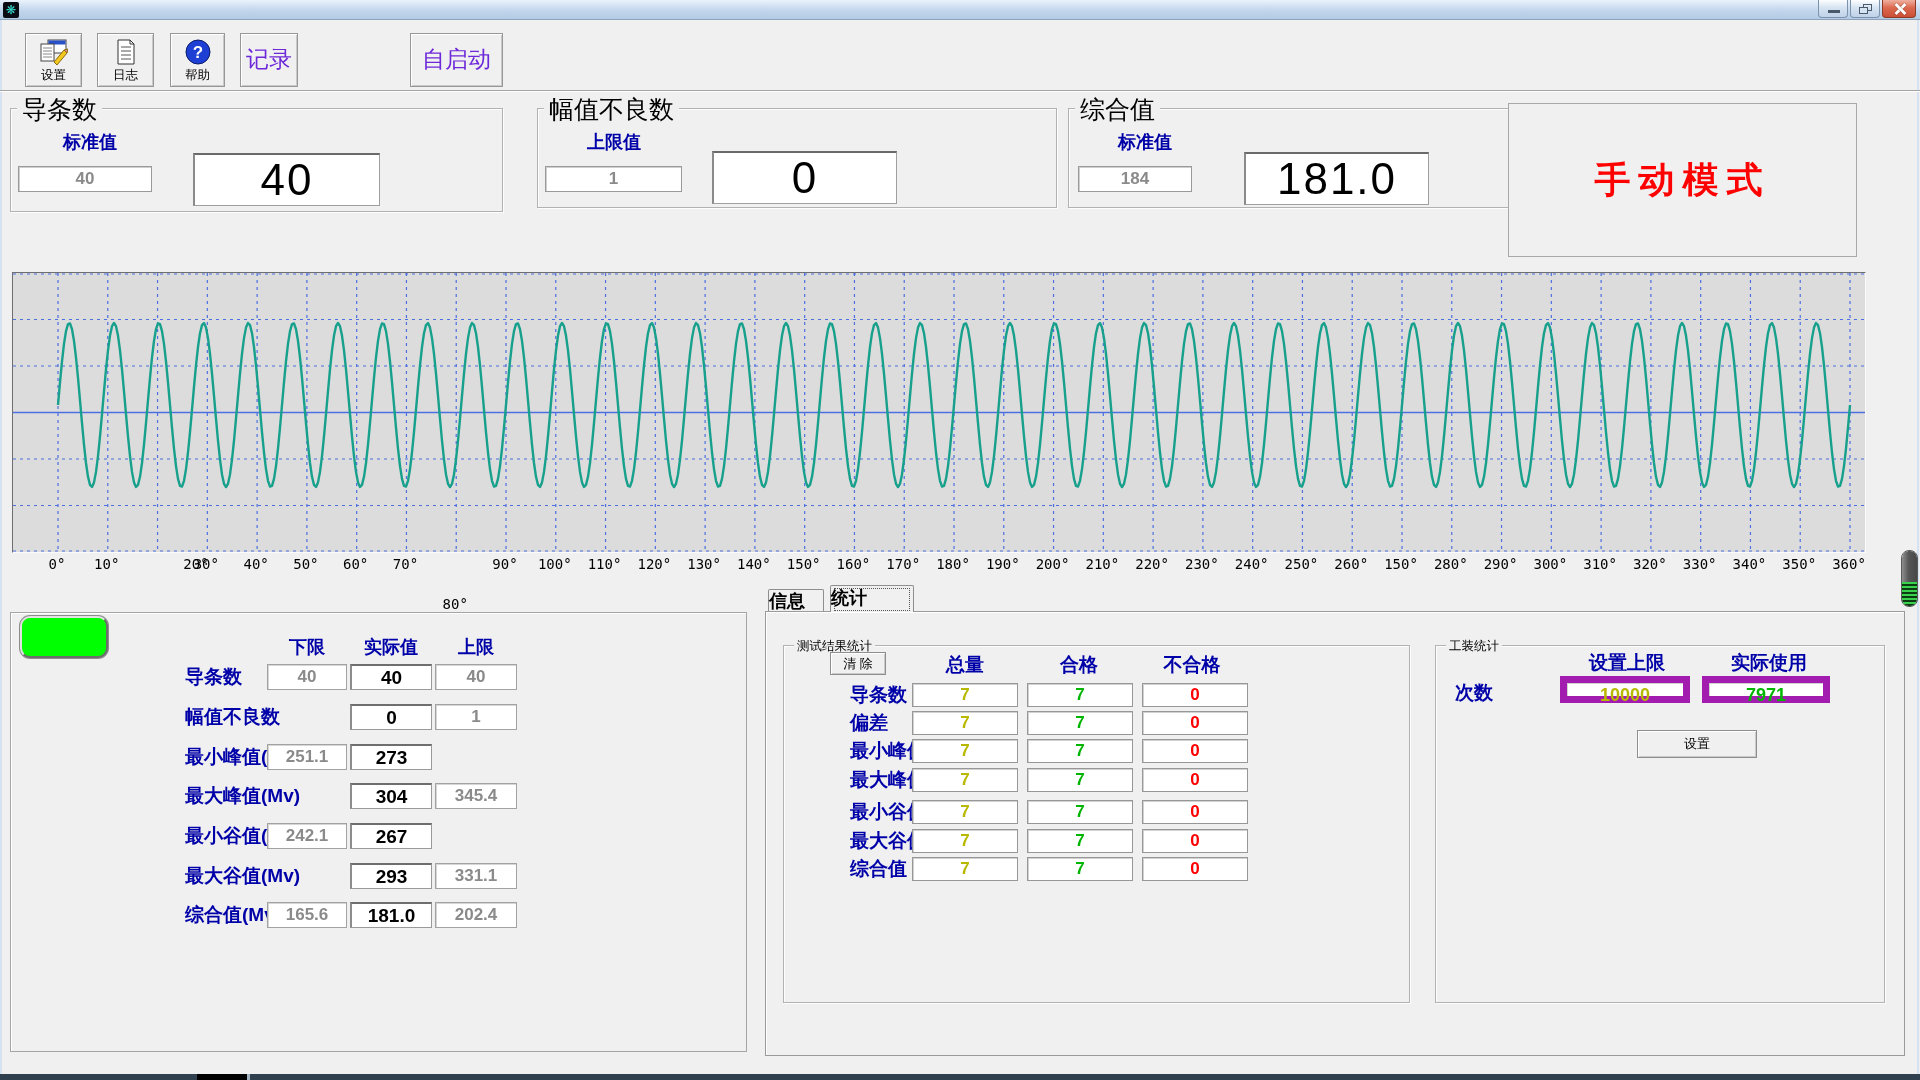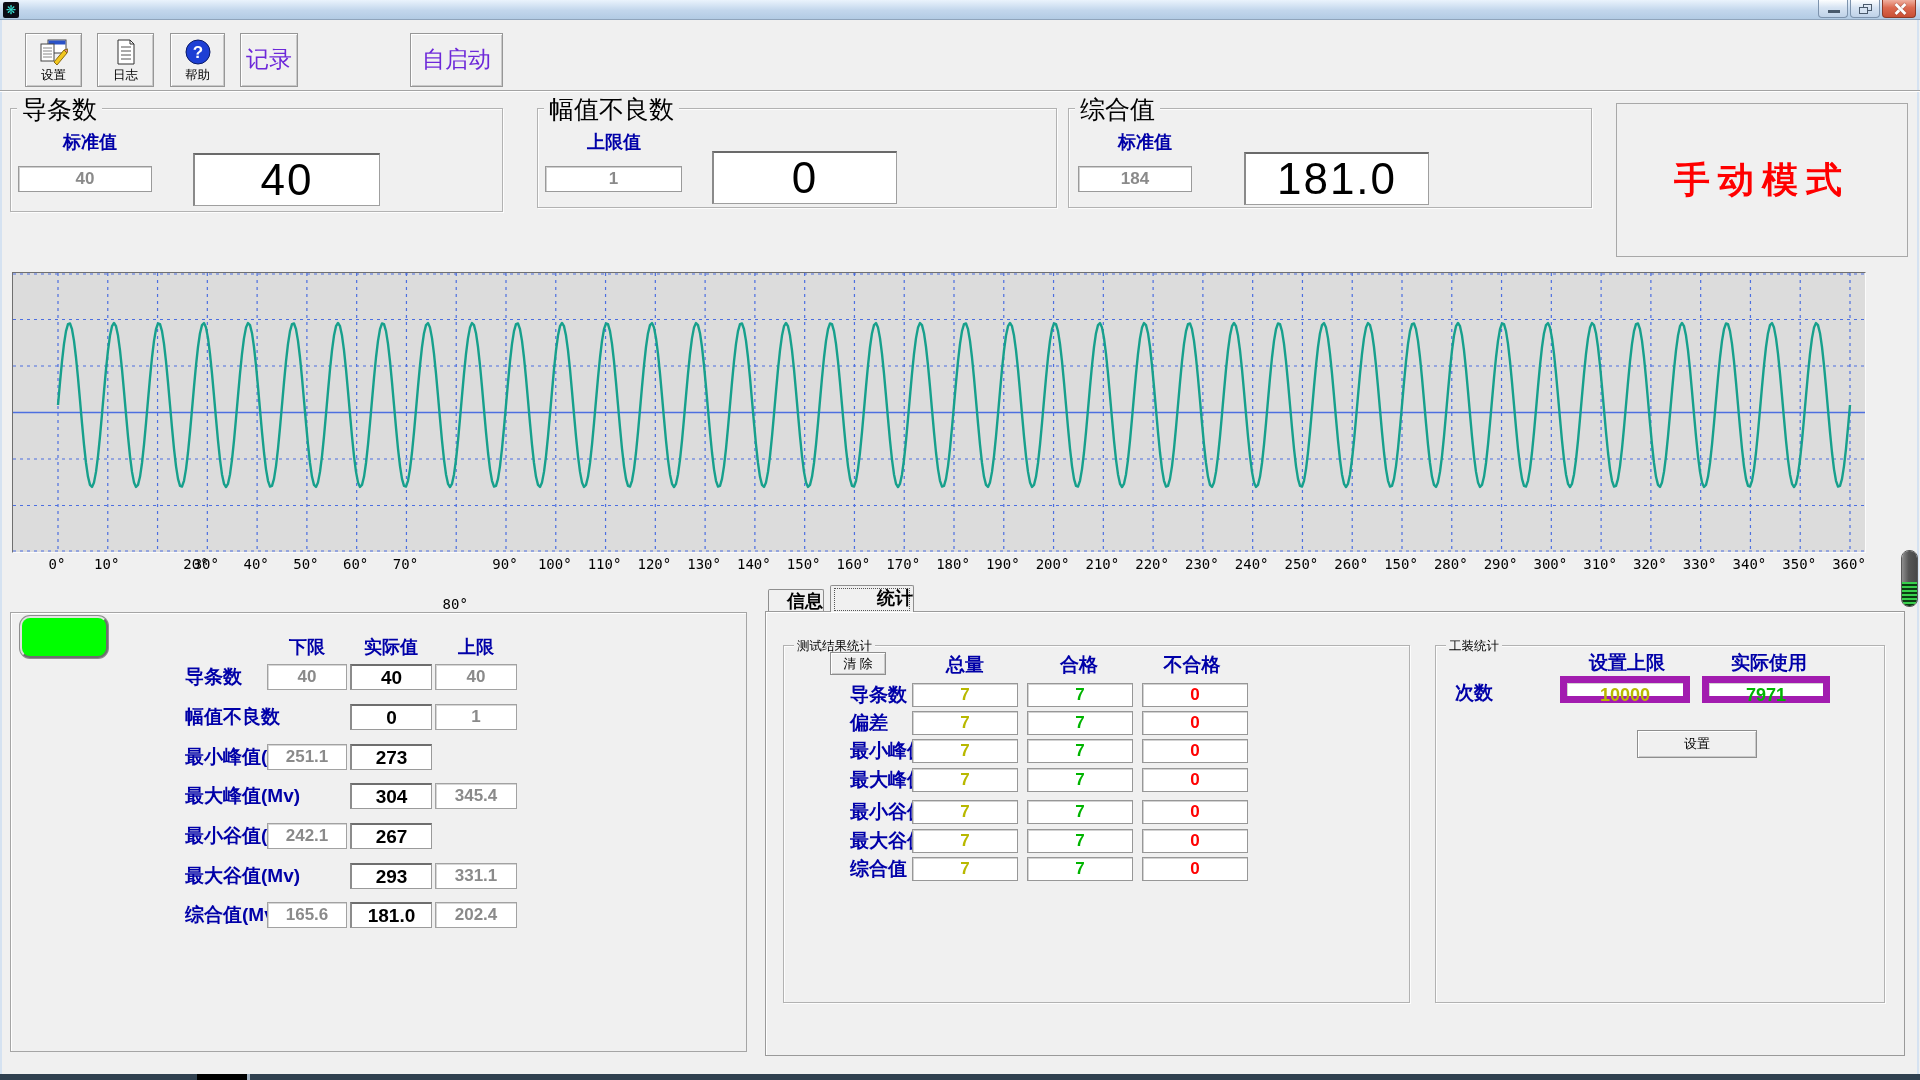--- a/index.html
+++ b/index.html
@@ -46,21 +46,21 @@
   .group-title-lg { position:absolute; top:-16px; left:6px; background:#f0f0f0; padding:0 5px; font-size:25px; color:#000; white-space:nowrap; }
   .group-title-sm { position:absolute; top:-8px; left:10px; background:#f0f0f0; padding:0 3px; font-size:12.5px; color:#000; white-space:nowrap; }
 
   .blue { color:var(--label-blue); font-weight:bold; }
   .hdr { position:absolute; transform:translateX(-50%); font-weight:bold; color:var(--label-blue); font-size:18px; white-space:nowrap; }
 
   .input-std { position:absolute; background:#fff; border:1px solid #9a9a9a; box-shadow:inset 1px 1px 0 #cfcfcf;
     text-align:center; font-size:17px; font-weight:bold; color:var(--limit-gray); }
   .display-big { position:absolute; background:#fff; border:1px solid #9f9f9f; border-top:2px solid #6a6a6a; border-left:2px solid #8a8a8a;
     text-align:center; font-size:44px; color:#000; letter-spacing:2px; }
-  .mode-panel { position:absolute; left:1616px; top:103px; width:292px; height:154px; border:1px solid #a8a8a8; background:#f0f0f0; }
+  .mode-panel { position:absolute; left:1508px; top:103px; width:349px; height:154px; border:1px solid #a8a8a8; background:#f0f0f0; }
   .mode-text { position:absolute; left:0; right:0; top:50%; transform:translateY(-50%); text-align:center;
     color:var(--mode-red); font-size:36px; letter-spacing:8px; font-family:"Liberation Serif", serif; font-weight:bold; }
 
   
   .chart { position:absolute; left:12px; top:272px; width:1854px; height:281px; background:var(--chart-bg);
     border:1px solid; border-color:#6f6f6f #fbfbfb #fbfbfb #6f6f6f; }
   .chart svg { position:absolute; left:0; top:0; }
   .xticks { position:absolute; left:0; top:556px; width:1920px; height:20px; }
   .xtick { position:absolute; transform:translateX(-50%); font-family:"DejaVu Sans Mono", monospace; font-size:14px; color:#000; }
 
@@ -70,21 +70,21 @@
     border:2px solid; border-color:#e2e2e2 #6e6e6e #6e6e6e #e2e2e2; border-radius:10px; box-shadow:0 0 0 1px #8d8d8d; }
   .lrow { position:absolute; left:0; width:747px; height:26px; }
   .llabel { position:absolute; left:185px; line-height:26px; font-size:19px; font-weight:bold; color:var(--label-blue); white-space:nowrap; }
   .vbox { position:absolute; height:26px; background:#fff; text-align:center; line-height:23px; font-size:17px; }
   .vbox.limit { border:1px solid #a2a2a2; box-shadow:inset 1px 1px 0 #d6d6d6; color:var(--limit-gray); font-weight:bold; }
   .vbox.actual { border:1px solid #9a9a9a; border-top:2px solid #6e6e6e; border-left:2px solid #8c8c8c; color:#000; font-weight:bold; font-size:19px; }
   .lc1 { left:267px; width:80px; } .lc2 { left:350px; width:82px; } .lc3 { left:435px; width:82px; }
 
   
   .tab { position:absolute; background:#f0f0f0; border:1px solid #8e8e8e; border-bottom:none; border-radius:2px 2px 0 0;
-    text-align:right; font-weight:bold; font-size:18px; color:#000; }
+    text-align:left; font-weight:bold; font-size:18px; color:#000; }
   #tab-info { left:768px; top:589px; width:56px; height:23px; line-height:22px; z-index:1; }
   #tab-stats { left:830px; top:585px; width:84px; height:27px; line-height:24px; z-index:3; }
   #tab-stats .focus { position:absolute; left:3px; right:3px; top:2px; bottom:1px; border:1px dotted #555; }
   .panel-right { position:absolute; left:765px; top:611px; width:1140px; height:445px; background:#f0f0f0;
     border:1px solid #9a9a9a; box-shadow:inset 1px 1px 0 #fff; z-index:2; }
   #grp-test { left:783px; top:645px; width:627px; height:358px; z-index:4; }
   #grp-tool { left:1435px; top:645px; width:450px; height:358px; z-index:4; }
 
   .btn { position:absolute; background:#f0f0f0; border:1px solid #8e8e8e; box-shadow:inset 1px 1px 0 #fff, inset -1px -1px 0 #cacaca;
     text-align:center; font-size:13px; color:#000; }

